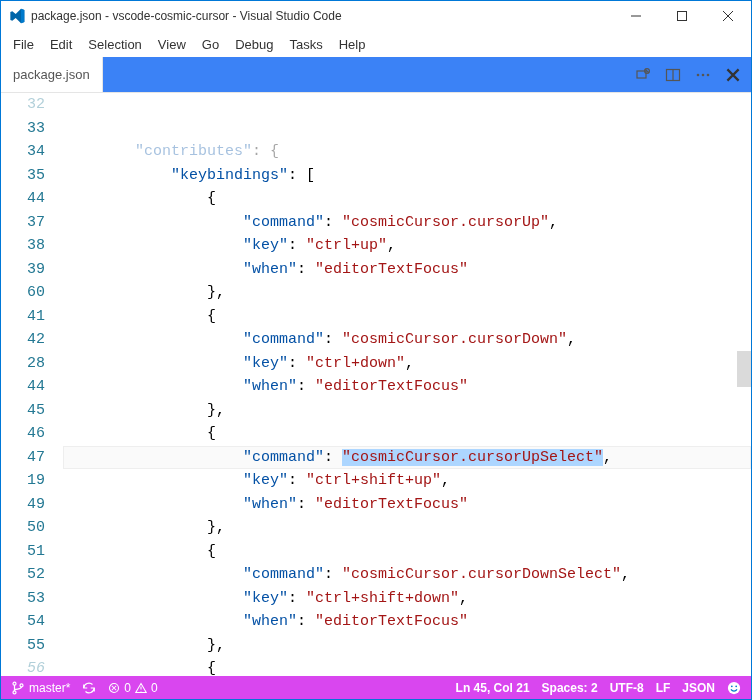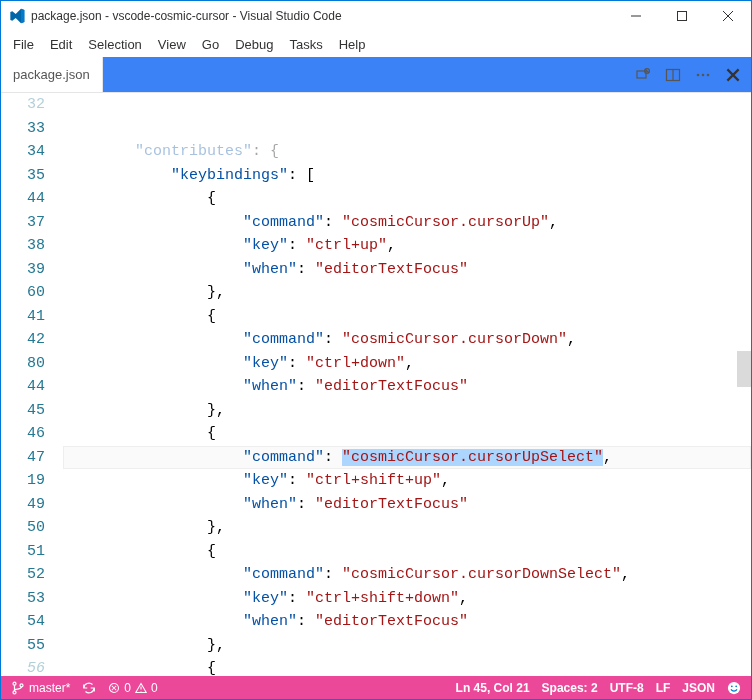--- a/index.html
+++ b/index.html
@@ -121,21 +121,21 @@
     position: absolute;
     right: 0; top: 258px;
     width: 14px; height: 36px;
     background: #c2c2c2;
     opacity: 0.6;
   }
 
   
   .statusbar {
     height: 23px;
-    background: #ec4899;
+    background: #d946ef;
     color: #fff;
     display: flex;
     align-items: center;
     font-size: 12px;
     padding: 0 4px;
   }
   .statusbar .sb-left, .statusbar .sb-right { display: flex; align-items: center; height:100%; }
   .statusbar .sb-right { margin-left: auto; font-weight: bold; }
   .sb-item { padding: 0 6px; display: flex; align-items: center; gap: 4px; height:100%; }
 
@@ -224,21 +224,21 @@
       <div class="ln">33</div>
       <div class="ln">34</div>
       <div class="ln">35</div>
       <div class="ln">44</div>
       <div class="ln">37</div>
       <div class="ln">38</div>
       <div class="ln">39</div>
       <div class="ln">60</div>
       <div class="ln">41</div>
       <div class="ln">42</div>
-      <div class="ln">80</div>
+      <div class="ln">28</div>
       <div class="ln">44</div>
       <div class="ln">45</div>
       <div class="ln">46</div>
       <div class="ln">47</div>
       <div class="ln">19</div>
       <div class="ln">49</div>
       <div class="ln">50</div>
       <div class="ln">51</div>
       <div class="ln">52</div>
       <div class="ln">53</div>

